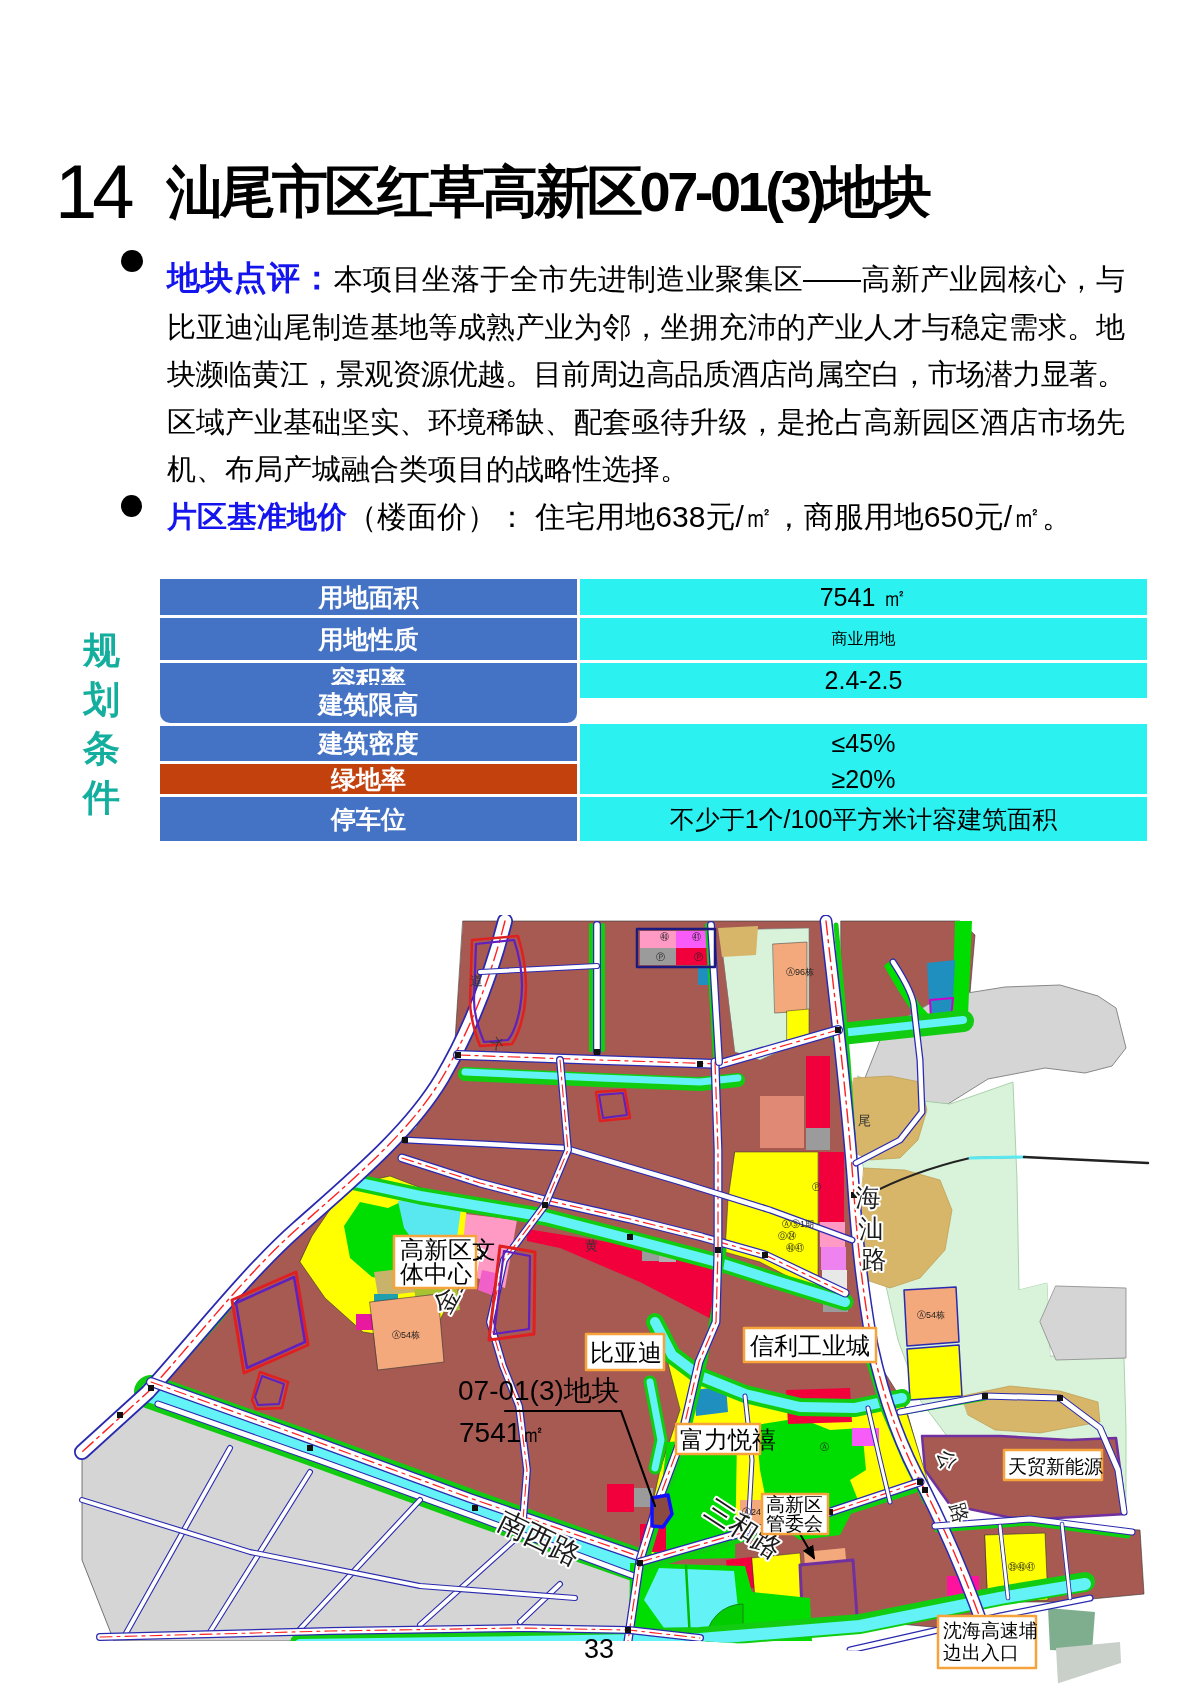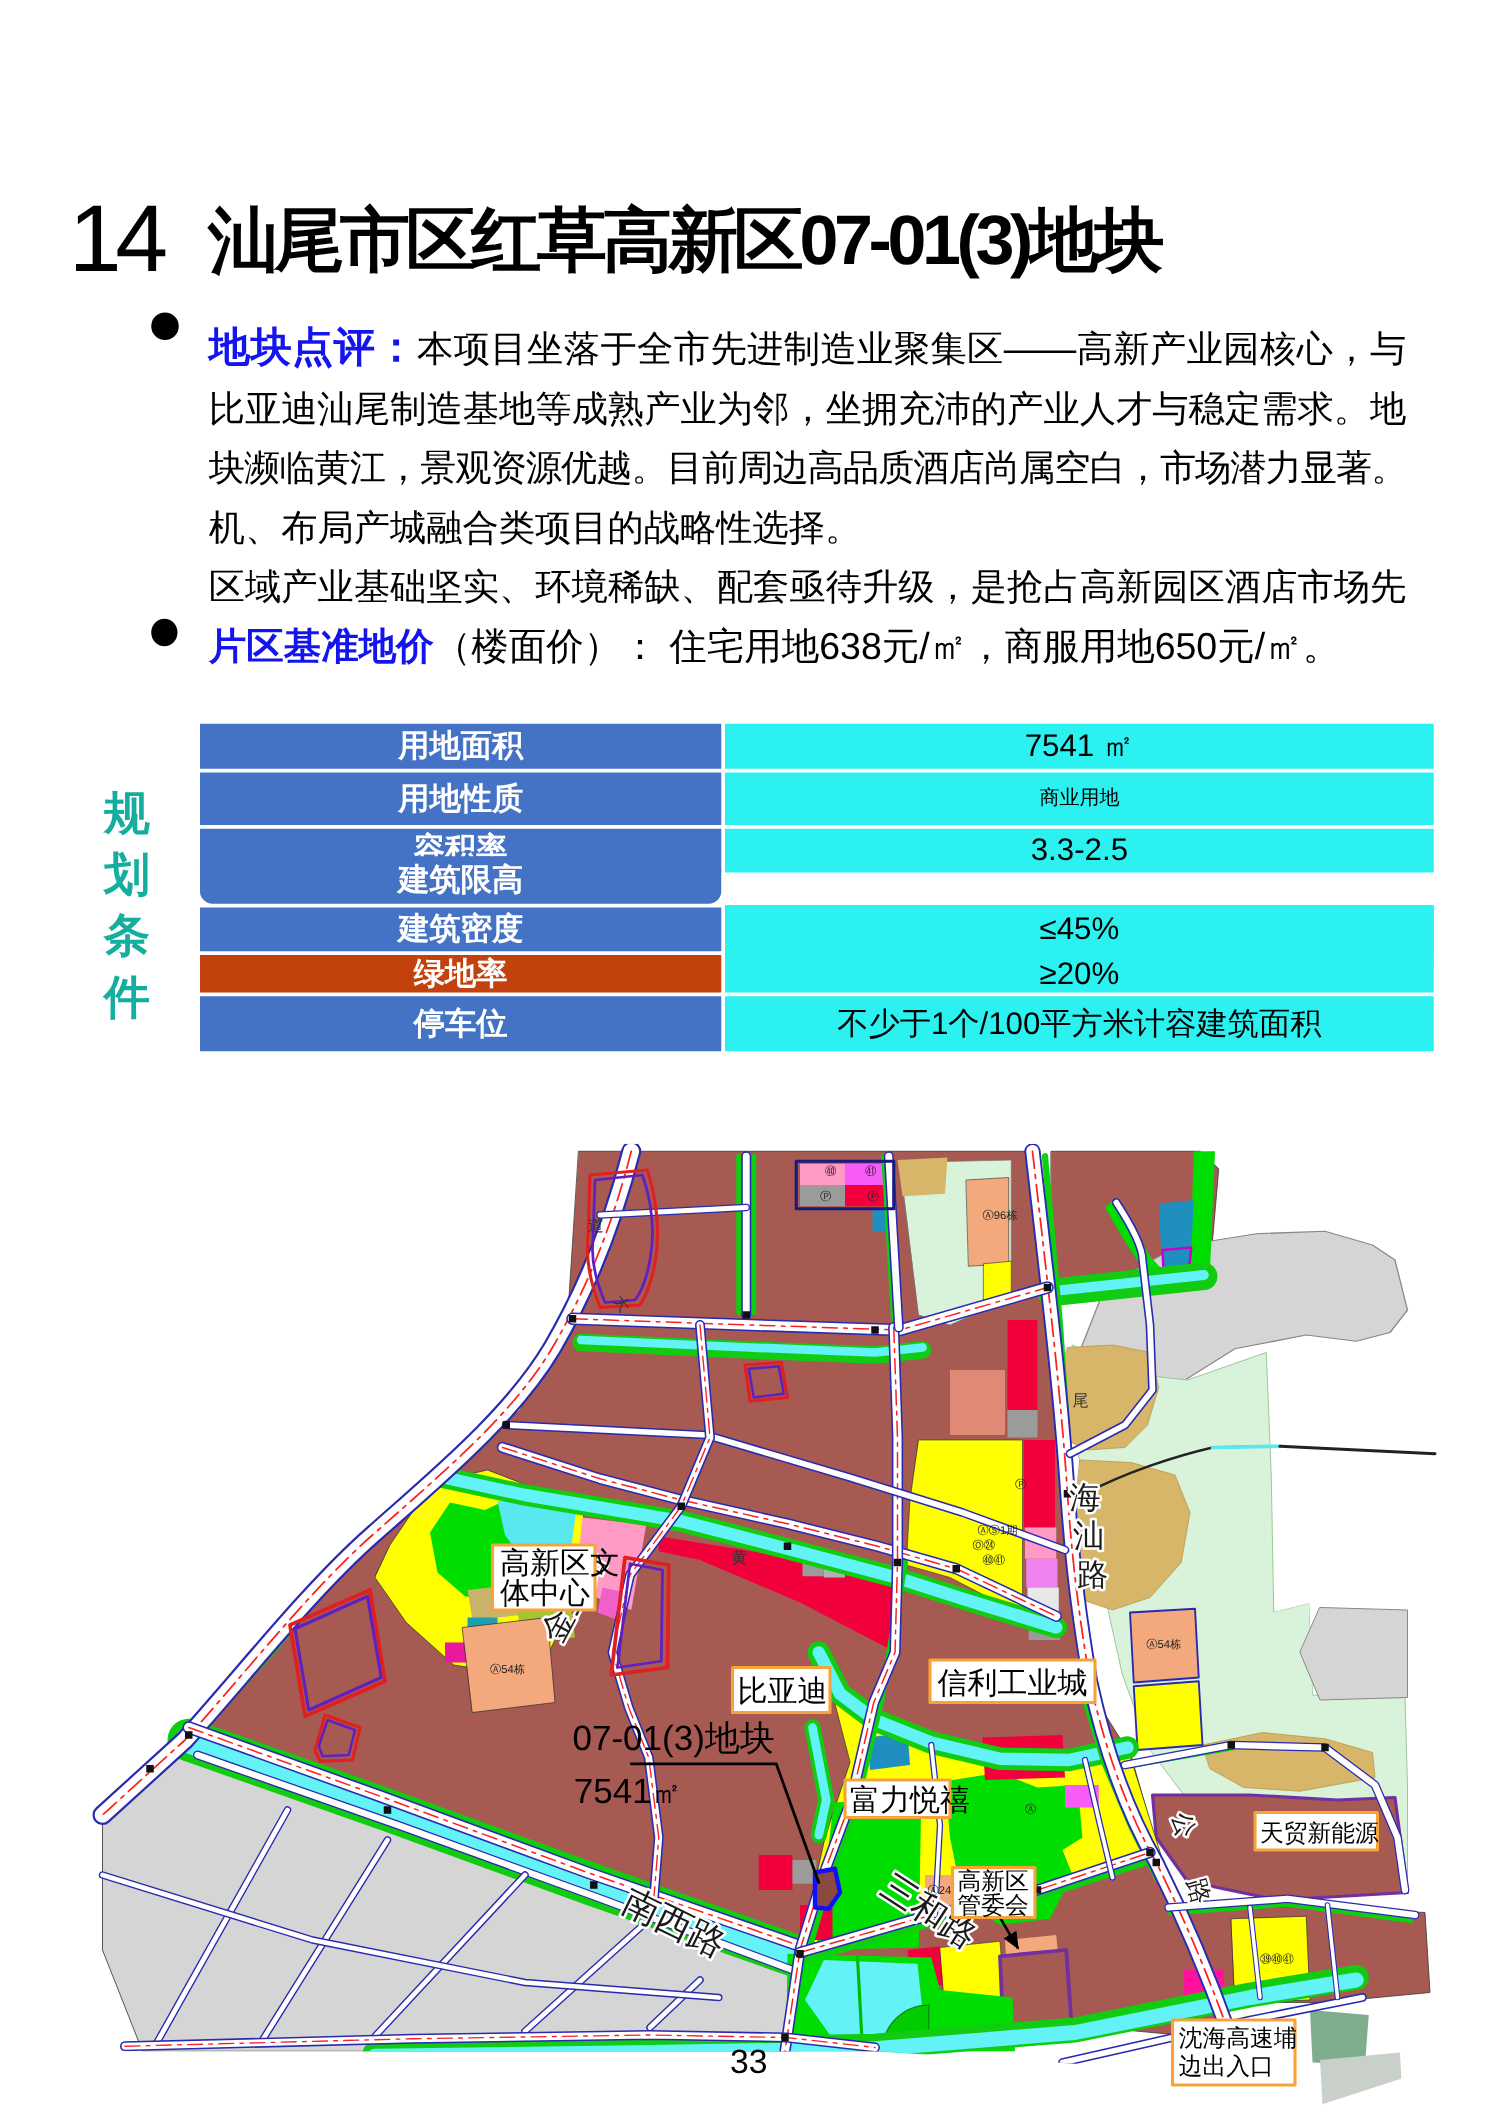--- a/index.html
+++ b/index.html
@@ -14,22 +14,22 @@
 <div class="abs" style="left:55px;top:154px;font-size:76px;color:#000;line-height:76px;letter-spacing:-5px;">14</div>
 
 <div class="abs" style="left:167px;top:160px;font-size:56px;font-weight:bold;color:#000;letter-spacing:-3.5px;line-height:64px;">汕尾市区红草高新区07-01(3)地块</div>
 
 <div class="abs" style="left:121px;top:250px;width:22px;height:22px;border-radius:50%;background:#000;"></div>
 
 <div class="abs" style="left:167px;top:254px;width:958px;font-size:29px;line-height:47.6px;color:#000;">
 <div style="text-align:justify;text-align-last:justify;"><span class="blue" style="font-size:33px;">地块点评：</span>本项目坐落于全市先进制造业聚集区——高新产业园核心，与</div>
 <div style="text-align:justify;text-align-last:justify;">比亚迪汕尾制造基地等成熟产业为邻，坐拥充沛的产业人才与稳定需求。地</div>
 <div style="text-align:justify;text-align-last:justify;letter-spacing:-1px;">块濒临黄江，景观资源优越。目前周边高品质酒店尚属空白，市场潜力显著。</div>
+<div style="text-align:justify;text-align-last:justify;">区域产业基础坚实、环境稀缺、配套亟待升级，是抢占高新园区酒店市场先</div>
 <div>机、布局产城融合类项目的战略性选择。</div>
-<div style="text-align:justify;text-align-last:justify;">区域产业基础坚实、环境稀缺、配套亟待升级，是抢占高新园区酒店市场先</div>
 </div>
 
 <div class="abs" style="left:121px;top:495px;width:21px;height:22px;border-radius:50%;background:#000;"></div>
 
 <div class="abs" style="left:167px;top:497px;width:1000px;font-size:30px;color:#000;">
 <span class="blue">片区基准地价</span>（楼面价）： 住宅用地638元/㎡，商服用地650元/㎡。
 </div>
 
 <div class="abs" style="left:83px;top:626px;width:40px;font-size:37px;line-height:49px;font-weight:bold;color:#14ae9e;">规划条件</div>
 
@@ -40,21 +40,21 @@
     <div style="position:absolute;left:420px;width:567px;height:36px;background:#2bf1f1;color:#000;font-size:25px;text-align:center;line-height:36px;">7541 ㎡</div>
   </div>
 
   <div style="position:relative;height:42px;margin-bottom:3px;">
     <div style="position:absolute;left:0;width:417px;height:42px;background:#4472c4;color:#fff;font-weight:bold;font-size:25px;text-align:center;line-height:42px;">用地性质</div>
     <div style="position:absolute;left:420px;width:567px;height:42px;background:#2bf1f1;color:#000;font-size:16px;text-align:center;line-height:42px;">商业用地</div>
   </div>
 
   <div style="position:relative;height:19px;margin-bottom:3px;">
     <div style="position:absolute;left:0;width:417px;height:35px;background:#4472c4;color:#fff;font-weight:bold;font-size:25px;text-align:center;line-height:32px;">容积率</div>
-    <div style="position:absolute;left:420px;width:567px;height:35px;background:#2bf1f1;color:#000;font-size:25px;text-align:center;line-height:35px;">3.3-2.5</div>
+    <div style="position:absolute;left:420px;width:567px;height:35px;background:#2bf1f1;color:#000;font-size:25px;text-align:center;line-height:35px;">2.4-2.5</div>
   </div>
 
   <div style="position:relative;height:38px;margin-bottom:3px;">
     <div style="position:absolute;left:0;width:417px;height:38px;background:#4472c4;color:#fff;font-weight:bold;font-size:25px;text-align:center;line-height:38px;border-radius:10px;">建筑限高</div>
     <div style="position:absolute;left:420px;width:567px;height:38px;background:#2bf1f1;color:#000;font-size:25px;text-align:center;line-height:38px;margin-top:39px;">≤80米</div>
   </div>
 
   <div style="position:relative;height:35px;margin-bottom:3px;border-radius:16px;">
     <div style="position:absolute;left:0;width:417px;height:35px;background:#4472c4;color:#fff;font-weight:bold;font-size:25px;text-align:center;line-height:35px;">建筑密度</div>
     <div style="position:absolute;left:420px;width:567px;height:48px;background:#2bf1f1;color:#000;font-size:25px;text-align:center;line-height:35px;">≤45%</div>

